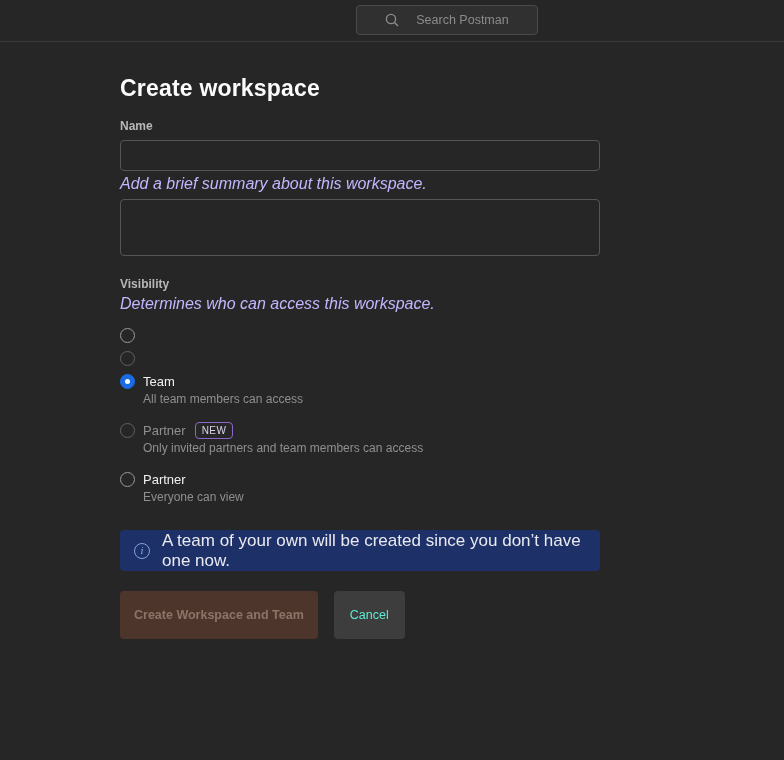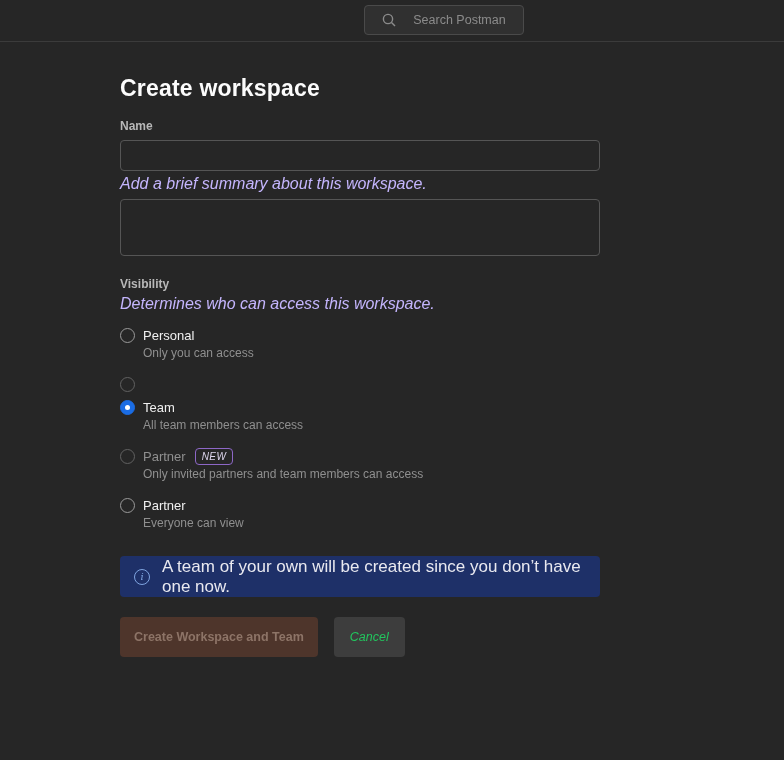--- a/index.html
+++ b/index.html
@@ -16,30 +16,29 @@
   .topbar {
     height:42px;
     width:100%;
     background:#262626;
     border-bottom:1px solid #3b3b3b;
     position:relative;
   }
   .searchbox {
     position:absolute;
     left:356px; top:5px;
-    width:160px; height:30px;
+    width:182px; height:30px;
     background:#303030;
     border:1px solid #4a4a4a;
     border-radius:4px;
     display:flex;
     align-items:center;
     justify-content:center;
     gap:17px;
     cursor:pointer;
-    margin-left:8px;
   }
   .searchbox svg { display:block; }
   .search-placeholder {
     font-size:12.5px;
     color:#8b8b8b;
   }
 
   
   .content {
     margin-left:120px;
@@ -141,21 +140,20 @@
     margin-bottom:8px;
   }
   .new-badge {
     font-size:10px;
     letter-spacing:0.5px;
     color:#ddd5ec;
     border:1px solid #8d67c7;
     border-radius:4px;
     padding:1.5px 6px 2px 6px;
     line-height:11px;
-    font-style:italic;
   }
 
   
   .banner {
     margin-top:17px;
     width:480px;
     height:41px;
     background:#1e3068;
     border-radius:4px;
     display:flex;
@@ -183,40 +181,39 @@
   }
 
   
   .actions {
     margin-top:20px;
     display:flex;
     align-items:center;
     gap:16px;
   }
   .btn {
-    height:40px;
+    height:48px;
     border:none;
     border-radius:4px;
     font-family:"Liberation Sans", sans-serif;
     font-size:12.5px;
     font-weight:600;
     cursor:pointer;
     padding:0 16px;
   }
   .btn-primary-disabled {
     background:#4e352b;
     color:#8d7467;
     padding:0 14px;
     cursor:default;
   }
   .btn-cancel {
     background:#3d3d3d;
-    color:#22c55e;
+    color:#5eead4;
     font-weight:400;
-    font-style:italic;
   }
 </style>
 </head>
 <body>
 
 <div class="topbar">
   <div class="searchbox">
     <span>
       <svg width="14" height="14" viewBox="0 0 14 14">
         <circle cx="6" cy="6" r="4.6" fill="none" stroke="#8b8b8b" stroke-width="1.4"></circle>
@@ -237,26 +234,20 @@
   <div class="field-desc">Add a brief summary about this workspace.</div>
   <textarea class="text-area" style=""></textarea>
 
   <div class="field-label">Visibility</div>
   <div class="field-desc">Determines who can access this workspace.</div>
 
   <div class="options">
 
     <div class="option">
       <span class="radio"></span>
-      <div class="option-text">
-        <div class="option-head">
-          <span class="option-label">Personal</span>
-        </div>
-        <div class="option-desc">Only you can access</div>
-      </div>
     </div>
 
     <div class="option disabled">
       <span class="radio"></span>
     </div>
 
     <div class="option">
       <span class="radio selected"></span>
       <div class="option-text">
         <div class="option-head">

